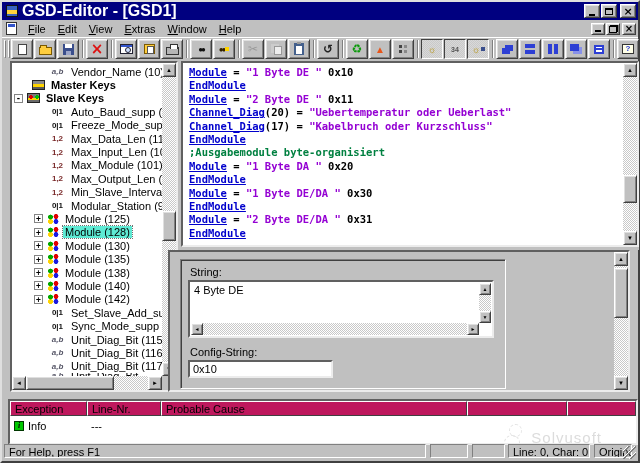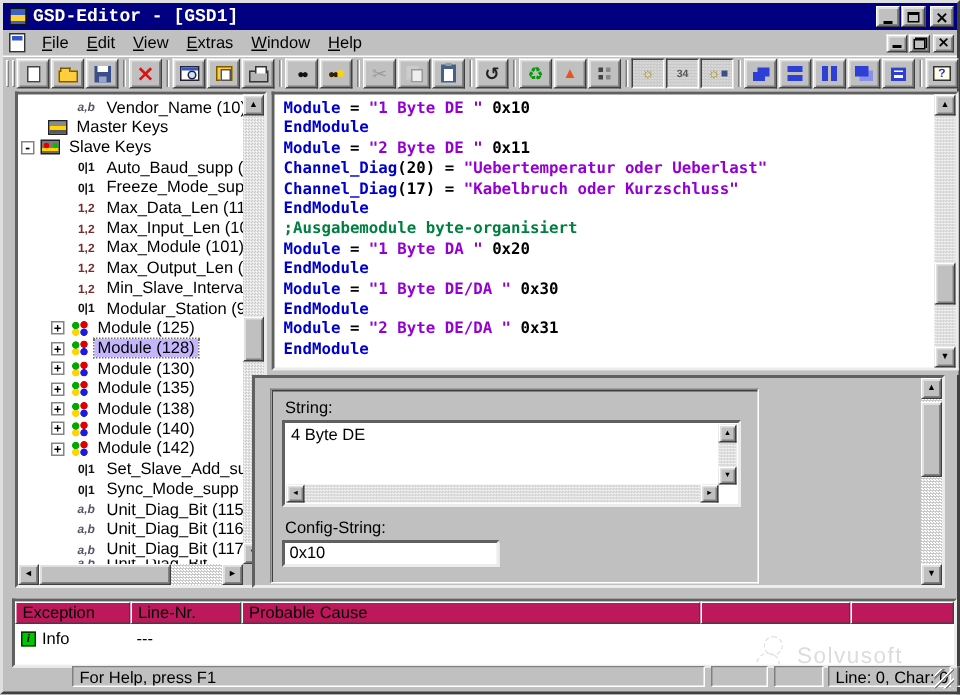--- a/index.html
+++ b/index.html
@@ -11,21 +11,21 @@
   
   .raised  { border:1px solid; border-color:#fff #404040 #404040 #fff;
              box-shadow:inset 1px 1px 0 #dfdfdf, inset -1px -1px 0 #808080; background:#c0c0c0; }
   .sunken2 { border:2px solid; border-color:#606060 #ececec #ececec #606060; background:#fff; }
 
   
   #titlebar { position:absolute; left:0; top:0; right:0; height:18px; background:#000080;
               display:flex; align-items:center; padding:0 2px; }
   .app-icon { width:12px; height:12px; margin:0 4px 0 2px; border:1px solid #111;
               background:linear-gradient(#3a62c0 0 4px,#ffd23d 4px 8px,#3a62c0 8px); }
-  #title-text { color:#fff; font-weight:bold; font-size:12px; flex:1; white-space:nowrap;font-family:Liberation Mono, monospace; }
+  #title-text { color:#fff; font-weight:bold; font-size:16px; flex:1; white-space:nowrap; }
   .cap-btn { width:16px; height:14px; display:inline-flex; align-items:center; justify-content:center;
              margin-left:1px; cursor:default; }
   .g-min { width:6px; height:2px; background:#000; margin-top:7px; }
   .g-max { width:8px; height:7px; border:1px solid #000; border-top-width:2px; }
   .g-close { font:bold 11px/11px "DejaVu Sans",sans-serif; }
   .g-restore { position:relative; width:9px; height:8px; }
   .g-restore::before { content:""; position:absolute; right:0; top:0; width:6px; height:5px; border:1px solid #000; }
   .g-restore::after  { content:""; position:absolute; left:0; bottom:0; width:6px; height:5px; border:1px solid #000; background:#c0c0c0; }
 
   
@@ -112,28 +112,28 @@
     background:radial-gradient(circle at 3.5px 3px,#00a800 2.2px,transparent 2.7px),
                radial-gradient(circle at 9px 2.5px,#e00000 2.2px,transparent 2.7px),
                radial-gradient(circle at 3.5px 7.5px,#ffd400 2.2px,transparent 2.7px),
                radial-gradient(circle at 9px 7.5px,#1a1ae0 2.2px,transparent 2.7px); }
   .ti-master { width:13px; height:10px; border:1px solid #222; background:linear-gradient(#8a8a8a 0 3px,#ffd400 3px 6px,#5a5a5a 6px); }
   .ti-slave { width:13px; height:10px; border:1px solid #222;
     background:radial-gradient(circle at 3px 3px,#e00000 1.7px,transparent 2.1px),
                radial-gradient(circle at 9px 3px,#00c000 1.7px,transparent 2.1px),
                linear-gradient(#7a7a7a 0 55%,#ffd400 55% 80%,#6a6a6a 80%); }
   .tree-label { padding:0 2px; }
-  .tree-row.bold .tree-label { font-weight:normal; }
-  .tree-row.sel .tree-label { background:#c4b5fd; outline:1px dotted #707070; }
+  .tree-row.bold .tree-label { font-weight:bold; }
+  .tree-row.sel .tree-label { background:#5eead4; outline:1px dotted #707070; }
 
   
   #editor-panel { position:absolute; left:179px; top:59px; width:458px; height:186px; background:#fff; }
   #code-area { position:absolute; left:0; top:0; right:14px; bottom:0; overflow:hidden; padding:3px 0 0 6px; }
   .code-line { height:13.4px; line-height:13.4px; white-space:pre; font:bold 10.5px "DejaVu Sans Mono",monospace; }
-  .tk-k { color:#0000cc; } .tk-s { color:#9400d3; } .tk-p { color:#000; } .tk-c { color:#008040; }
+  .tk-k { color:#0000cc;text-decoration:underline; } .tk-s { color:#9400d3; } .tk-p { color:#000; } .tk-c { color:#008040; }
 
   
   #form-panel { position:absolute; left:166px; top:248px; width:462px; height:142px; background:#c0c0c0; }
   #inspector-box { position:absolute; left:10px; top:7px; width:326px; height:130px;
                    border:1px solid; border-color:#808080 #fff #fff #808080; box-shadow:inset 1px 1px 0 #404040; }
   .fld-label { position:absolute; left:9px; }
   #string-box { position:absolute; left:7px; top:20px; width:306px; height:58px; }
   #string-value { position:absolute; left:2px; top:1px; right:13px; bottom:13px; padding:1px 2px; overflow:hidden; }
   #config-box { position:absolute; left:7px; top:100px; width:145px; height:18px; }
   #config-value { padding:1px 3px; }
@@ -152,21 +152,21 @@
                font:bold italic 8px/9px "Liberation Serif",serif; color:#000; flex:none; }
   #watermark { position:absolute; right:34px; top:6px; display:flex; align-items:center; color:#dcdcdc;
                font-size:15px; letter-spacing:1px; }
   .wm-logo { position:relative; width:26px; height:30px; margin-right:4px; }
   .wm-logo::before { content:""; position:absolute; left:8px; top:2px; width:11px; height:11px; border:1px dashed #e3e3e3; border-radius:50%; }
   .wm-logo::after { content:""; position:absolute; left:3px; top:13px; width:14px; height:14px; border:1px dashed #e3e3e3; border-radius:50%; }
 
   
   #statusbar { position:absolute; left:2px; right:2px; bottom:2px; height:16px; }
   .sb-panel { position:absolute; top:1px; height:14px; border:1px solid; border-color:#808080 #fff #fff #808080;
-              padding:1px 4px; white-space:nowrap; overflow:hidden;margin-left:44px; }
+              padding:1px 4px; white-space:nowrap; overflow:hidden; }
   #sb-help { left:0; width:422px; }
   #sb-p1 { left:426px; width:38px; } #sb-p2 { left:468px; width:33px; }
   #sb-linechar { left:504px; width:82px; } #sb-mode { left:590px; width:38px; }
   #sb-grip { position:absolute; right:0; bottom:0; width:13px; height:13px;
              background:repeating-linear-gradient(135deg, transparent 0 3px, #fff 3px 4px, #808080 4px 5px); }
 
   .splitter-v { position:absolute; left:176px; top:59px; width:3px; height:331px; background:#c0c0c0; }
   .splitter-h { position:absolute; left:179px; top:245px; width:458px; height:3px; background:#c0c0c0; }
 </style>
 </head>

